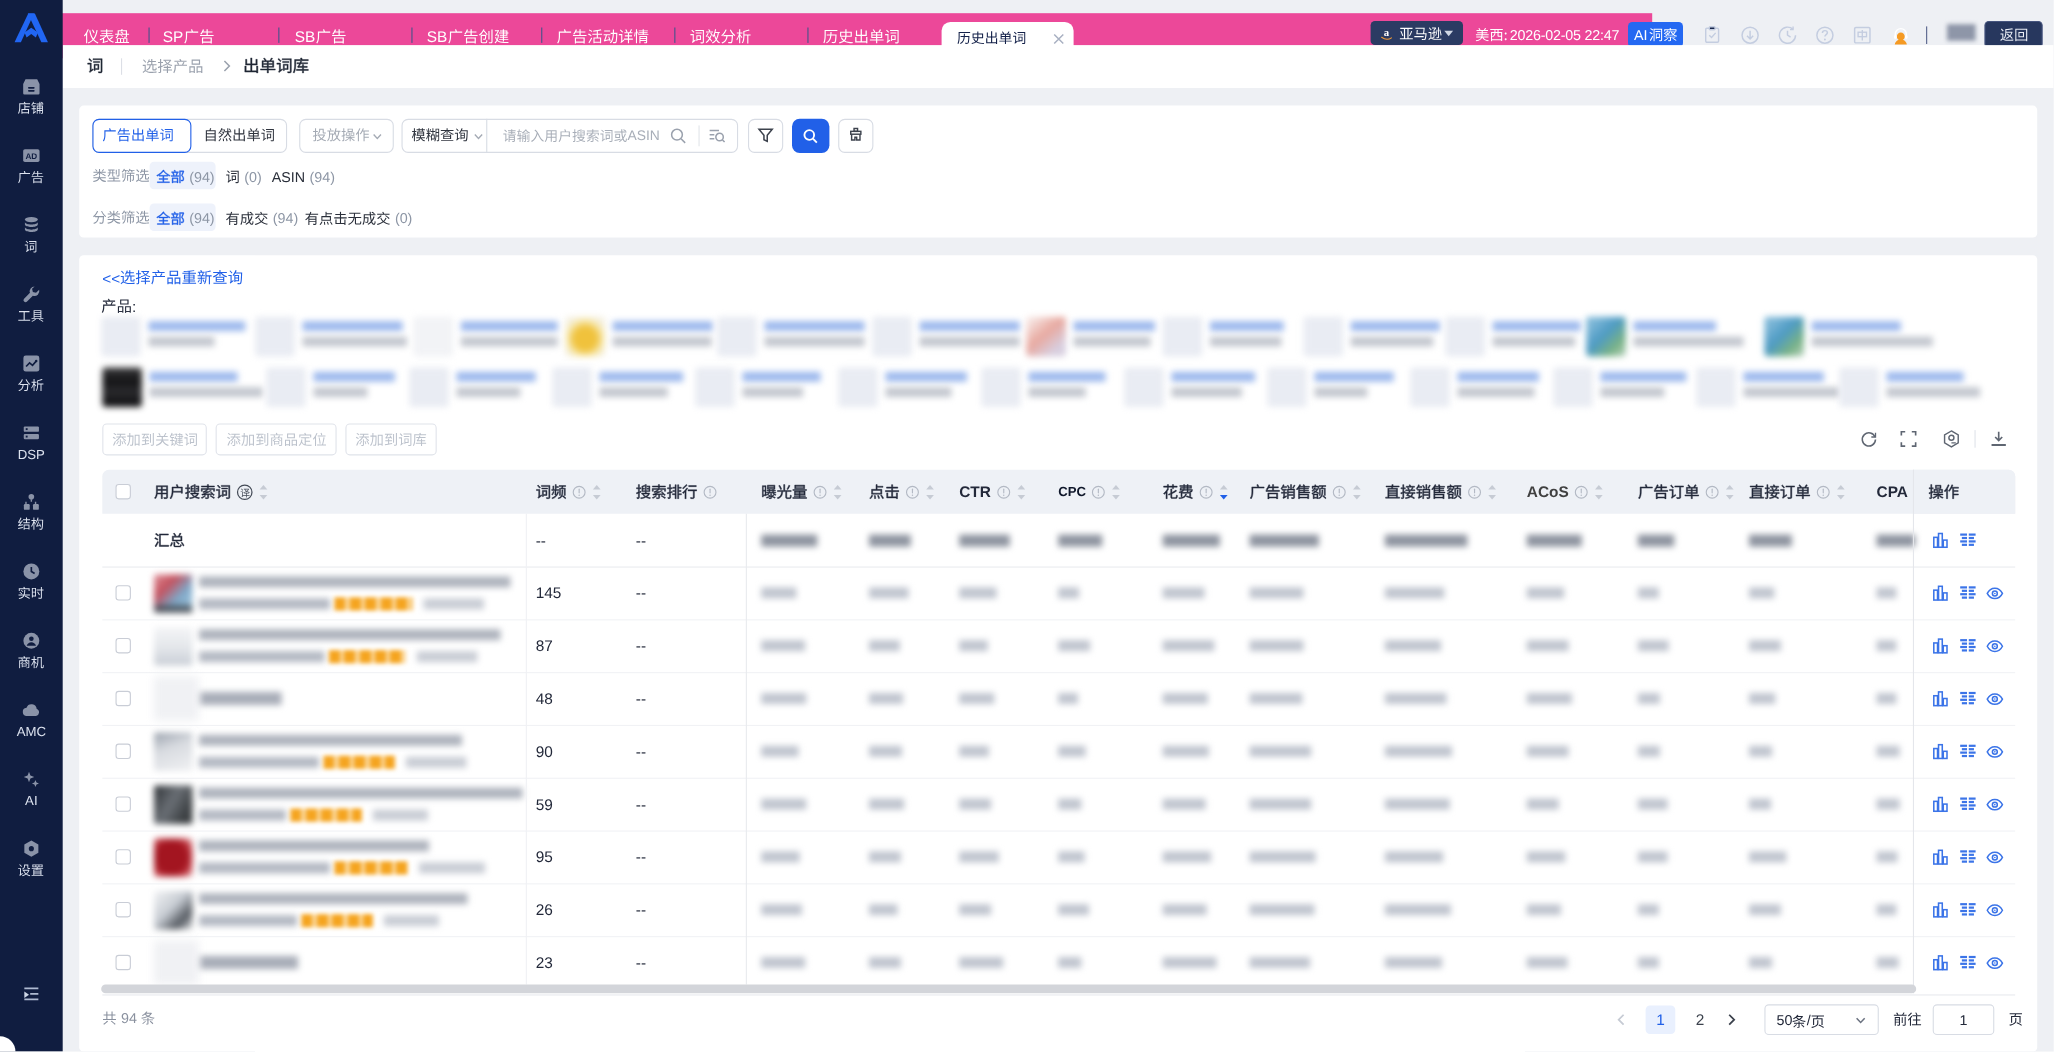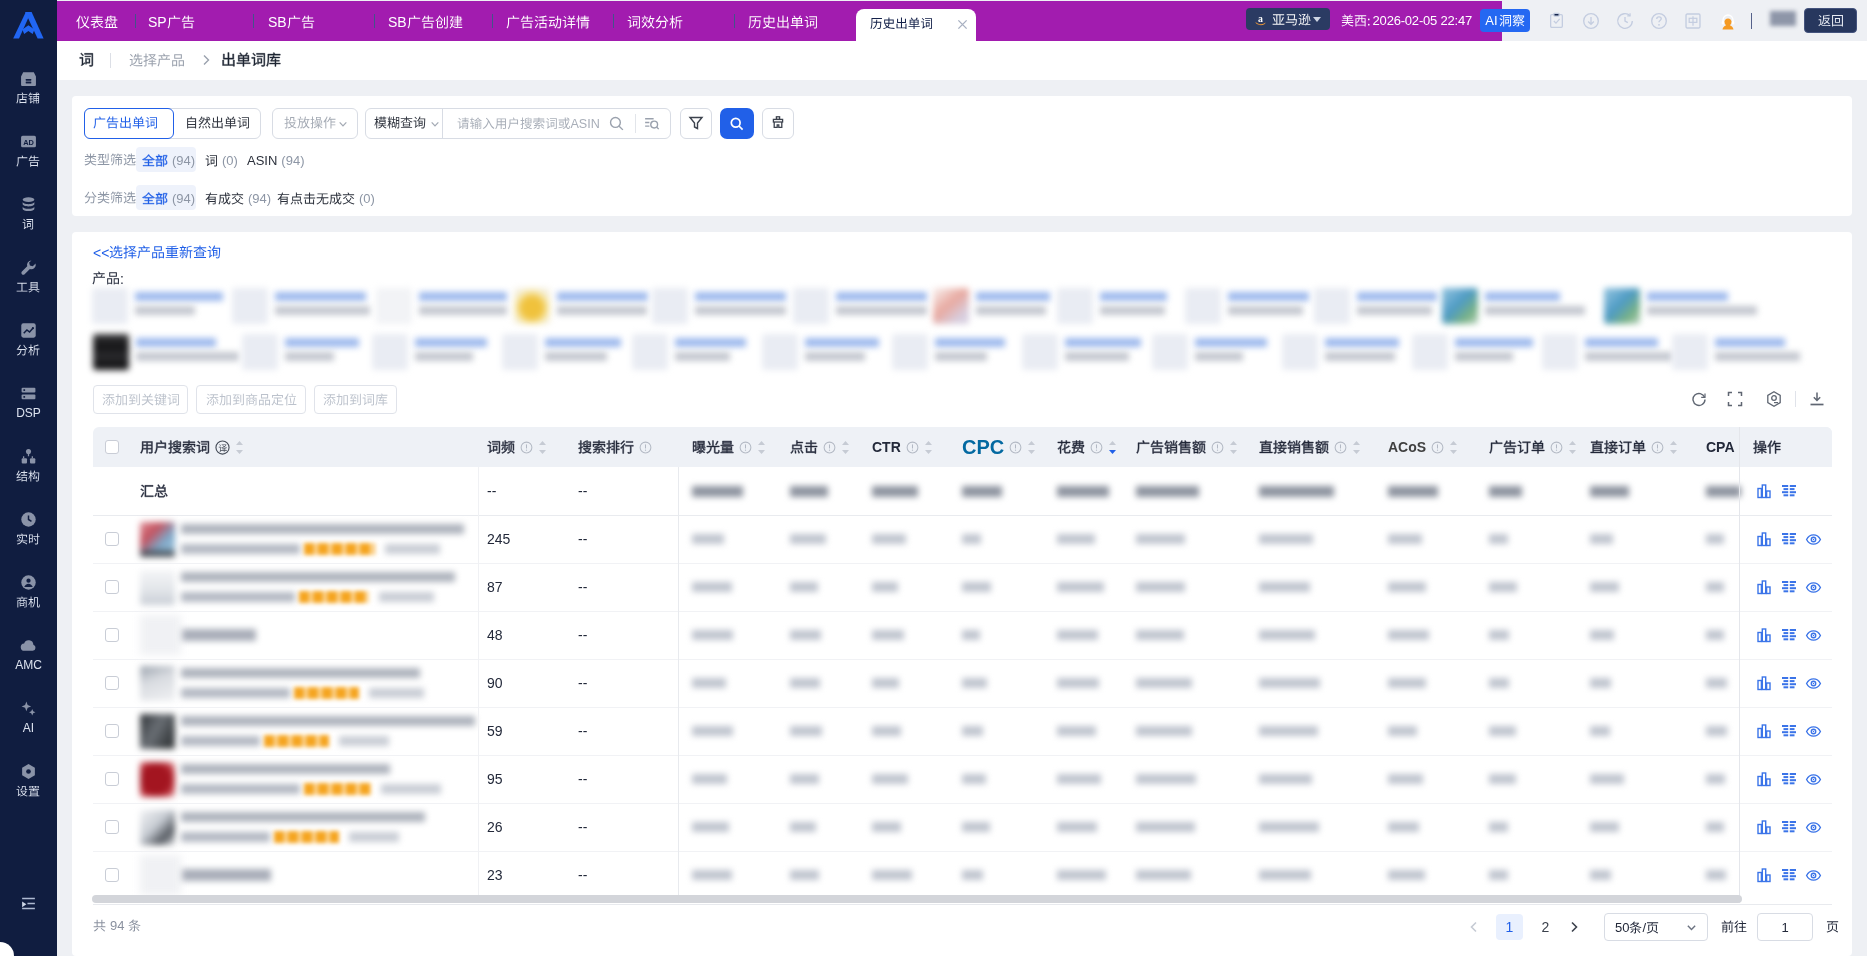--- a/index.html
+++ b/index.html
@@ -1,20 +1,20 @@
 <!DOCTYPE html>
 <html><head><meta charset="utf-8"><style>
 *{margin:0;padding:0;box-sizing:border-box}
 html,body{width:1867px;height:956px;overflow:hidden}
 body{font-family:"Liberation Sans",sans-serif;background:#eef0f4;position:relative}
 .zh{display:block}
 .row{display:flex;align-items:center}
 </style></head><body>
 
-<div style="position:absolute;left:0;top:1px;width:1502px;height:41px;background:#a21caf">
+<div style="position:absolute;left:0;top:12px;width:1502px;height:41px;background:#ec4899">
     <div class="row" style="position:absolute;left:76px;top:13px;height:15px">
       <svg class="zh" style="width:42.0px;height:14px;" viewBox="0 -880 3000 1000" fill="#ffffff">
         <use href="#g0" x="0"></use>
         <use href="#g1" x="1000"></use>
         <use href="#g2" x="2000"></use>
       </svg>
     </div>
     <div class="row" style="position:absolute;left:148px;top:13px;height:15px">
       <span style="font-size:14px;color:#fff;letter-spacing:0">SP</span>
       <svg class="zh" style="width:28.0px;height:14px;" viewBox="0 -880 2000 1000" fill="#ffffff">
@@ -677,21 +677,21 @@
         <circle cx="7" cy="7" r="5.8"></circle>
         <path d="M7 4v3.6" stroke-linecap="round"></path>
         <circle cx="7" cy="9.9" r="0.7" fill="#b3b9c4" stroke="none"></circle>
       </svg>
       <svg width="9" height="15" viewBox="0 0 9 15" style="flex:none">
         <path d="M4.5 1L8 5H1z" fill="#c6cbd4"></path>
         <path d="M4.5 14L8 10H1z" fill="#c6cbd4"></path>
       </svg>
     </div>
     <div style="position:absolute;left:890px;top:195px;height:40px;display:flex;align-items:center;gap:5px">
-      <span style="font-size:20px;font-weight:bold;color:#0369a1">CPC</span>
+      <span style="font-size:12px;font-weight:bold;color:#0f172a">CPC</span>
       <svg width="13" height="13" viewBox="0 0 14 14" fill="none" stroke="#b3b9c4" stroke-width="1.1" style="flex:none">
         <circle cx="7" cy="7" r="5.8"></circle>
         <path d="M7 4v3.6" stroke-linecap="round"></path>
         <circle cx="7" cy="9.9" r="0.7" fill="#b3b9c4" stroke="none"></circle>
       </svg>
       <svg width="9" height="15" viewBox="0 0 9 15" style="flex:none">
         <path d="M4.5 1L8 5H1z" fill="#c6cbd4"></path>
         <path d="M4.5 14L8 10H1z" fill="#c6cbd4"></path>
       </svg>
     </div>
@@ -843,21 +843,21 @@
         <rect x="8.8" y="11.3" width="4.7" height="2"></rect>
       </g>
     </svg>
     <div style="position:absolute;left:21px;top:283px;width:1739px;height:1px;background:#e9ebef"></div>
     <div style="position:absolute;left:33px;top:300px;width:14px;height:14px;border:1px solid #c9cdd6;border-radius:3px;background:#fff"></div>
     <div style="position:absolute;left:68px;top:290px;width:35px;height:35px;background:linear-gradient(180deg,rgba(0,0,0,0) 72%,#41464d 94%),linear-gradient(135deg,#e0939c 0%,#c4525f 32%,#7fa8c8 62%,#9cc3dd 88%);filter:blur(3px);border-radius:2px"></div>
     <div style="position:absolute;left:109px;top:292px;width:283px;height:10px;background:#aeb3bd;filter:blur(3px)"></div>
     <div style="position:absolute;left:109px;top:312px;width:119px;height:10px;background:#b4b9c3;filter:blur(3px)"></div>
     <div style="position:absolute;left:232px;top:311px;width:71px;height:12px;background:repeating-linear-gradient(90deg,#f5a41f 0 10px,#fbd79a 10px 14px);filter:blur(2px)"></div>
     <div style="position:absolute;left:313px;top:312px;width:55px;height:10px;background:#c9cdd5;filter:blur(3px)"></div>
-    <div style="position:absolute;left:415px;top:283px;height:48px;display:flex;align-items:center;font-size:14px;color:#23293a">245</div>
+    <div style="position:absolute;left:415px;top:283px;height:48px;display:flex;align-items:center;font-size:14px;color:#23293a">145</div>
     <div style="position:absolute;left:506px;top:283px;height:48px;display:flex;align-items:center;font-size:14px;color:#23293a">--</div>
     <div style="position:absolute;left:620px;top:302px;width:32px;height:10px;background:#c0c5cf;filter:blur(3px)"></div>
     <div style="position:absolute;left:718px;top:302px;width:36px;height:10px;background:#c0c5cf;filter:blur(3px)"></div>
     <div style="position:absolute;left:800px;top:302px;width:34px;height:10px;background:#c0c5cf;filter:blur(3px)"></div>
     <div style="position:absolute;left:890px;top:302px;width:19px;height:10px;background:#c0c5cf;filter:blur(3px)"></div>
     <div style="position:absolute;left:985px;top:302px;width:38px;height:10px;background:#c0c5cf;filter:blur(3px)"></div>
     <div style="position:absolute;left:1064px;top:302px;width:49px;height:10px;background:#c0c5cf;filter:blur(3px)"></div>
     <div style="position:absolute;left:1187px;top:302px;width:54px;height:10px;background:#c0c5cf;filter:blur(3px)"></div>
     <div style="position:absolute;left:1316px;top:302px;width:34px;height:10px;background:#c0c5cf;filter:blur(3px)"></div>
     <div style="position:absolute;left:1417px;top:302px;width:19px;height:10px;background:#c0c5cf;filter:blur(3px)"></div>
@@ -1189,21 +1189,21 @@
     </div>
     <svg style="position:absolute;left:1396px;top:689px" width="12" height="12" viewBox="0 0 12 12" fill="none" stroke="#c6cbd4" stroke-width="1.6">
       <path d="M8 1.5L3.5 6 8 10.5"></path>
     </svg>
     <div style="position:absolute;left:1424px;top:682px;width:27px;height:26px;background:#e9f0fe;border-radius:4px;display:flex;align-items:center;justify-content:center;font-size:14px;color:#2160e8">1</div>
     <div style="position:absolute;left:1460px;top:682px;width:27px;height:26px;display:flex;align-items:center;justify-content:center;font-size:14px;color:#3c424d">2</div>
     <svg style="position:absolute;left:1496px;top:689px" width="12" height="12" viewBox="0 0 12 12" fill="none" stroke="#3c424d" stroke-width="1.6">
       <path d="M4 1.5L8.5 6 4 10.5"></path>
     </svg>
     <div style="position:absolute;left:1532px;top:681px;width:104px;height:28px;border:1px solid #d8dce4;border-radius:4px;background:#fff;display:flex;align-items:center;justify-content:space-between;padding:0 10px">
-      <div style="display:flex;align-items:center">
+      <div style="display:flex;align-items:flex-end">
         <span style="font-size:13px;color:#23293a">50</span>
         <svg class="zh" style="width:13.0px;height:13px;" viewBox="0 -880 1000 1000" fill="#23293a">
           <use href="#g102" x="0"></use>
         </svg>
         <span style="font-size:13px;color:#23293a">/</span>
         <svg class="zh" style="width:13.0px;height:13px;" viewBox="0 -880 1000 1000" fill="#23293a">
           <use href="#g103" x="0"></use>
         </svg>
       </div>
       <svg width="11" height="11" viewBox="0 0 12 12" fill="none" stroke="#6b7280" stroke-width="1.5">

